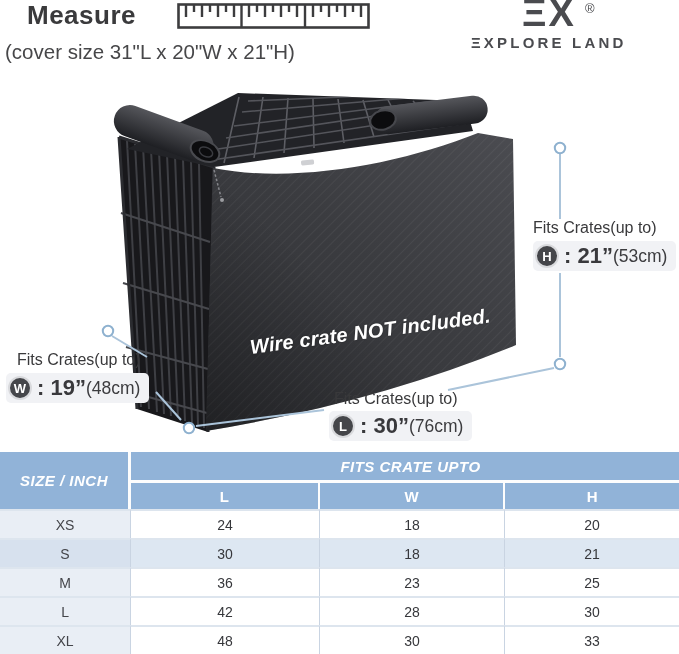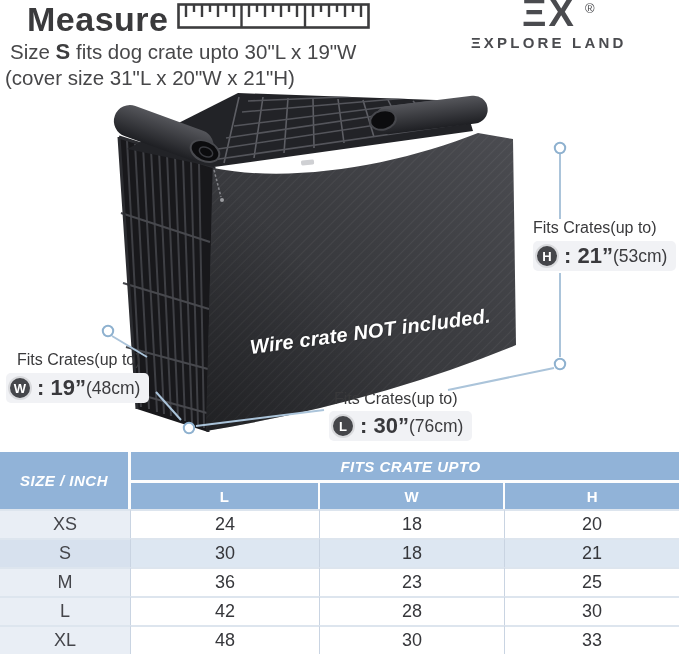--- a/index.html
+++ b/index.html
@@ -4,21 +4,21 @@
 <style>
   html,body{margin:0;padding:0;}
   body{
     width:679px;height:654px;position:relative;overflow:hidden;
     background:#ffffff;font-family:"Liberation Sans",sans-serif;
     -webkit-font-smoothing:antialiased;
   }
   .abs{position:absolute;}
 
   
-  .measure-title{left:27px;top:0px;font-size:34px;font-weight:bold;color:#3a3a3c;letter-spacing:.5px;}
+  .measure-title{left:27px;top:0px;font-size:26px;font-weight:bold;color:#3a3a3c;letter-spacing:.5px;}
   .size-desc{left:5px;top:39px;font-size:20.5px;color:#474749;line-height:26px;white-space:nowrap;}
   .size-desc .l1{padding-left:5px;}
   .size-desc .sz-bold{font-weight:bold;font-size:22px;color:#3d3d3f;}
 
   
   .brand{left:430px;top:0;width:249px;height:62px;}
   .monogram{position:absolute;left:92px;top:-8px;font-size:38px;font-weight:bold;color:#4a4b4f;letter-spacing:2px;}
   .regmark{position:absolute;left:155px;top:1px;font-size:13px;color:#4a4b4f;}
   .brand-name{position:absolute;left:41px;top:34px;font-size:15px;font-weight:bold;color:#4a4b4f;letter-spacing:3.2px;white-space:nowrap;}
 
@@ -35,21 +35,21 @@
              letter-spacing:.2px;white-space:nowrap;text-shadow:0 0 2px rgba(0,0,0,.35);}
 
   
   .size-chart{left:0;top:452px;width:679px;height:202px;border-collapse:separate;border-spacing:0;table-layout:fixed;}
   .size-chart th,.size-chart td{padding:0;text-align:center;vertical-align:middle;}
   .hdr{background:#91b3d8;color:#ffffff;font-style:italic;font-weight:bold;font-size:15px;letter-spacing:.5px;}
   th.corner{border-right:3px solid #fdfdfd;height:57px;}
   th.group{height:28px;border-bottom:3px solid #fdfdfd;padding-left:11px;}
   th.sub{background:#91b3d8;color:#ffffff;font-weight:bold;font-size:15px;height:26px;border-right:2px solid #fdfdfd;}
   th.sub:last-child{border-right:none;}
-  .size-chart td{height:27px;font-size:18px;color:#36373b;border-top:2px solid #dde5ee;}
+  .size-chart td{height:27px;font-size:14px;color:#36373b;border-top:2px solid #dde5ee;}
   td.size-cell{background:#e9eef5;color:#44454a;border-right:1px solid #c9d4e2;}
   td.num{background:#ffffff;border-right:1px solid #c9d4e2;}
   td.num:last-child{border-right:none;}
   tr.hl td.size-cell{background:#d7e1ee;}
   tr.hl td.num{background:#dde7f2;}
 </style>
 </head>
 <body>
 
 <div class="abs measure-title">Measure</div>
@@ -65,21 +65,20 @@
   </g>
 </svg>
 
 <div class="abs brand">
   <div class="monogram">ΞX</div>
   <div class="regmark">®</div>
   <div class="brand-name">ΞXPLORE LAND</div>
 </div>
 
 <div class="abs size-desc">
-  <div class="l1"><span>Size </span><span class="sz-bold">S</span><span> fits dog crate upto 30"L x 19"W</span></div>
   <div>(cover size 31"L x 20"W x 21"H)</div>
 </div>
 
 <svg class="abs" style="left:0;top:0;" width="679" height="460" viewBox="0 0 679 460">
   <defs>
     <linearGradient id="fabGrad" x1="0" y1="1" x2="1" y2="0">
       <stop offset="0" stop-color="#2f3034"></stop>
       <stop offset="0.55" stop-color="#3b3c40"></stop>
       <stop offset="1" stop-color="#4b4c51"></stop>
     </linearGradient>

